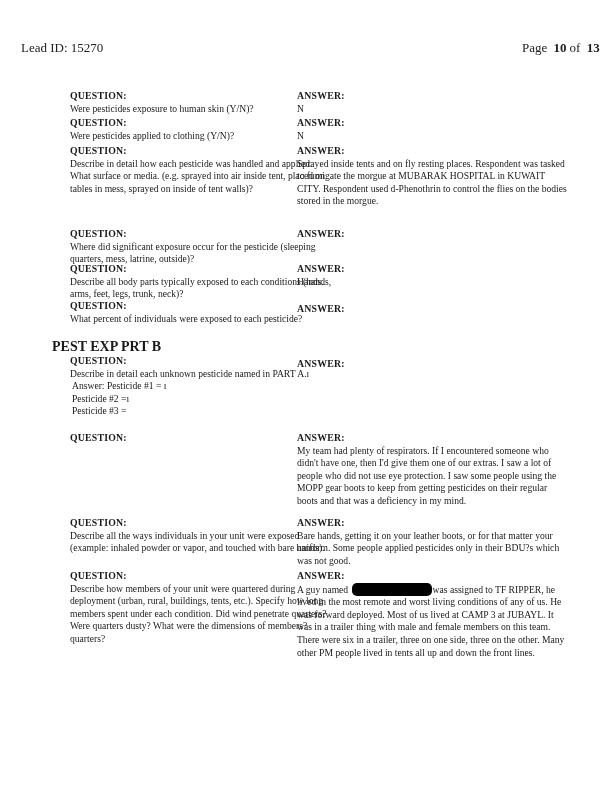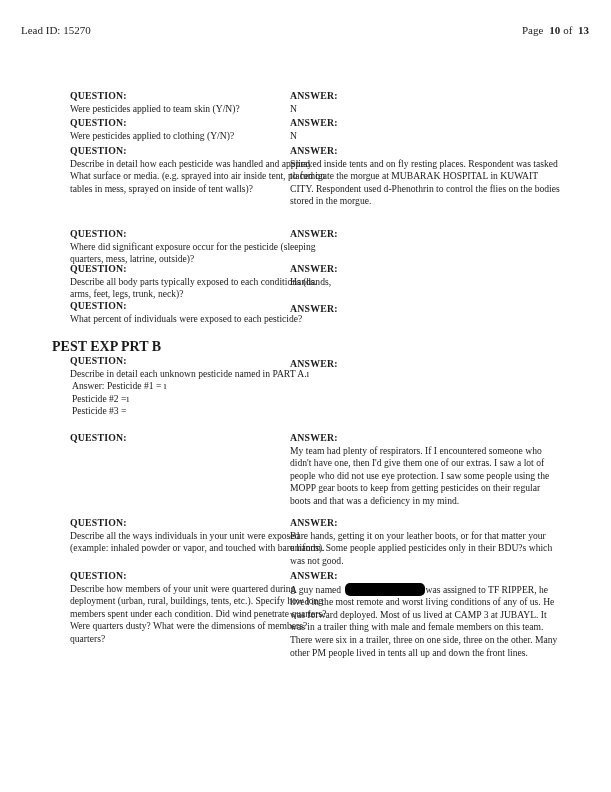--- a/index.html
+++ b/index.html
@@ -1,46 +1,46 @@
 <!DOCTYPE html>
 <html><head>
 <meta charset="utf-8">
 <style>
   html, body { margin: 0; padding: 0; background: #ffffff; }
   body {
     width: 611px; height: 792px; position: relative; overflow: hidden;
     font-family: "Liberation Serif", "DejaVu Serif", serif;
     color: #1a1a1a;
   }
-  .hdr { position: absolute; top: 24px; font-size: 11px; color: #222; }
+  .hdr { position: absolute; top: 40px; font-size: 13px; color: #222; }
   .hdr-left { left: 21px; }
   .hdr-right { left: 522px; }
   .hdr-right .num { margin-left: 3px; margin-right: 3px; }
   .blk { position: absolute; font-size: 9.6px; line-height: 12.6px; }
   .lbl { font-weight: bold; font-size: 9.8px; letter-spacing: 0.2px; }
   .q { left: 70px; width: 262px; }
-  .a { left: 290px; width: 270px; }
+  .a { left: 297px; width: 270px; }
   .section { position: absolute; left: 52px; font-weight: bold; font-size: 14px; }
   .sub { padding-left: 2px; }
   .redact {
     display: inline-block; width: 80px; height: 13px; background: #000;
     border-radius: 5px; vertical-align: -3px; margin: 0 1px;
   }
 </style>
 </head>
 <body>
 
 <div>
   <span class="hdr hdr-left">Lead ID: 15270</span>
   <span class="hdr hdr-right"><span>Page</span> <b class="num">10</b><span>of</span> <b class="num">13</b></span>
 </div>
 
 <div class="blk q" style="top:90px">
   <div class="lbl">QUESTION:</div>
-  <div>Were pesticides applied to team skin (Y/N)?</div>
+  <div>Were pesticides exposure to human skin (Y/N)?</div>
 </div>
 <div class="blk a" style="top:90px">
   <div class="lbl">ANSWER:</div>
   <div>N</div>
 </div>
 
 <div class="blk q" style="top:117px">
   <div class="lbl">QUESTION:</div>
   <div>Were pesticides applied to clothing (Y/N)?</div>
 </div>

